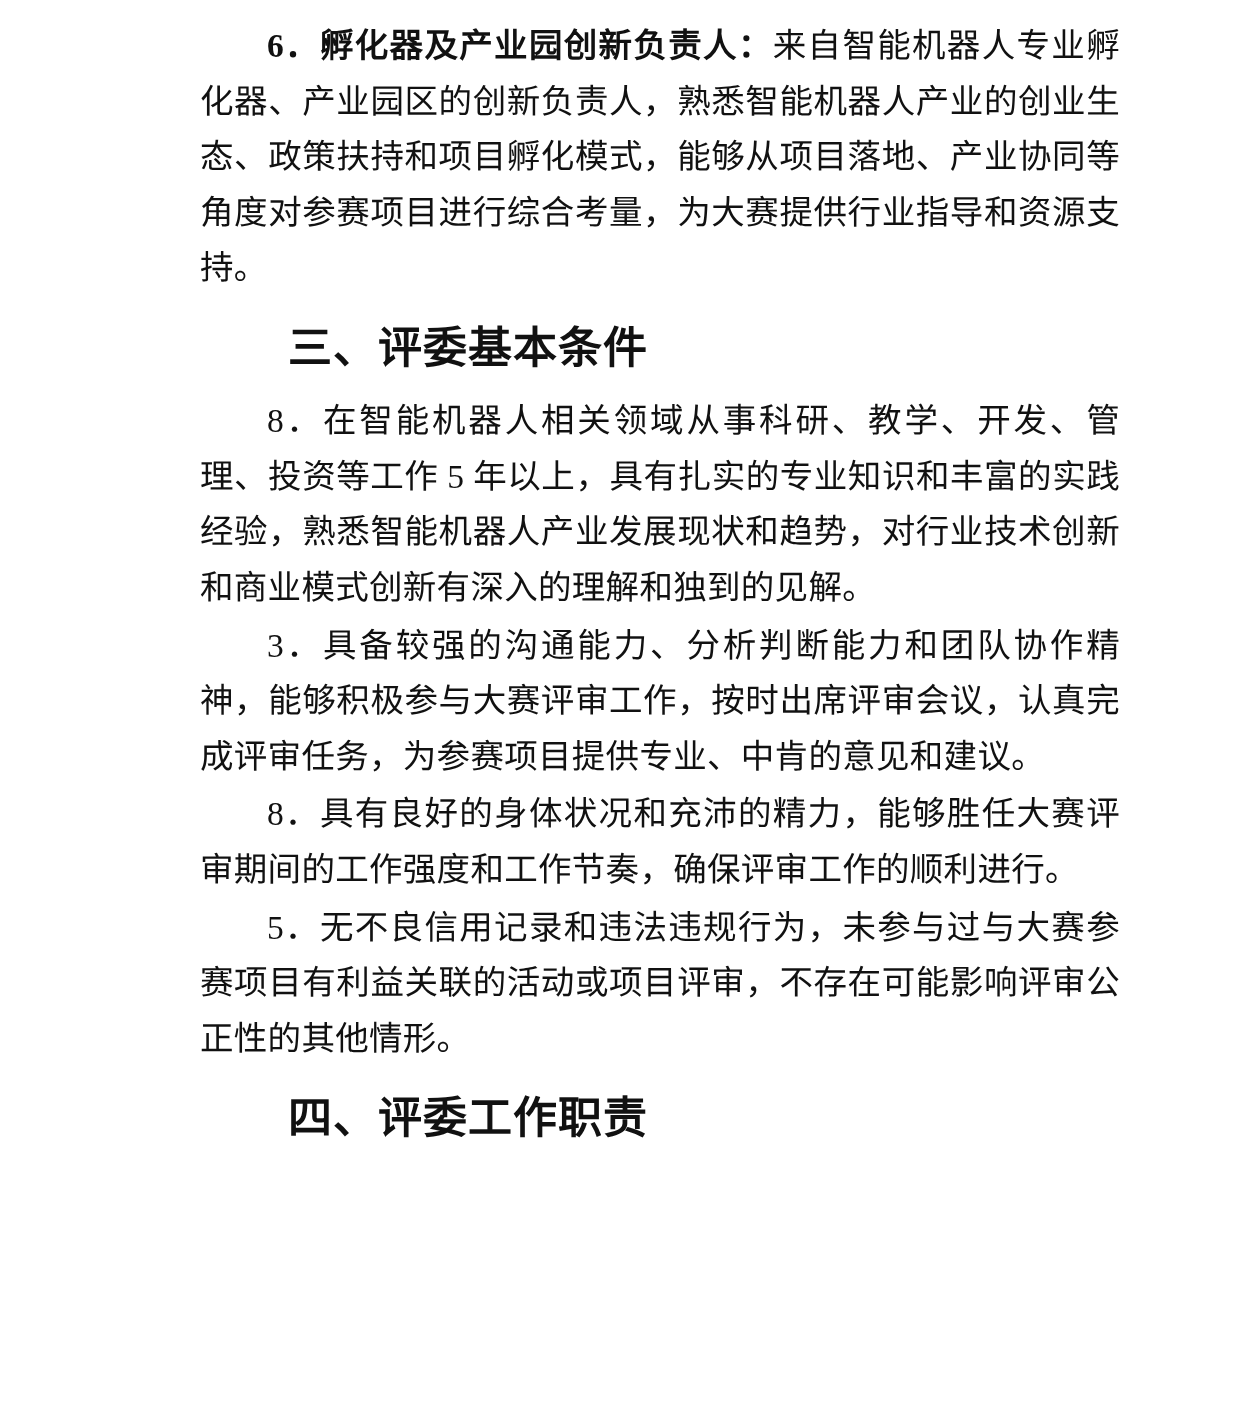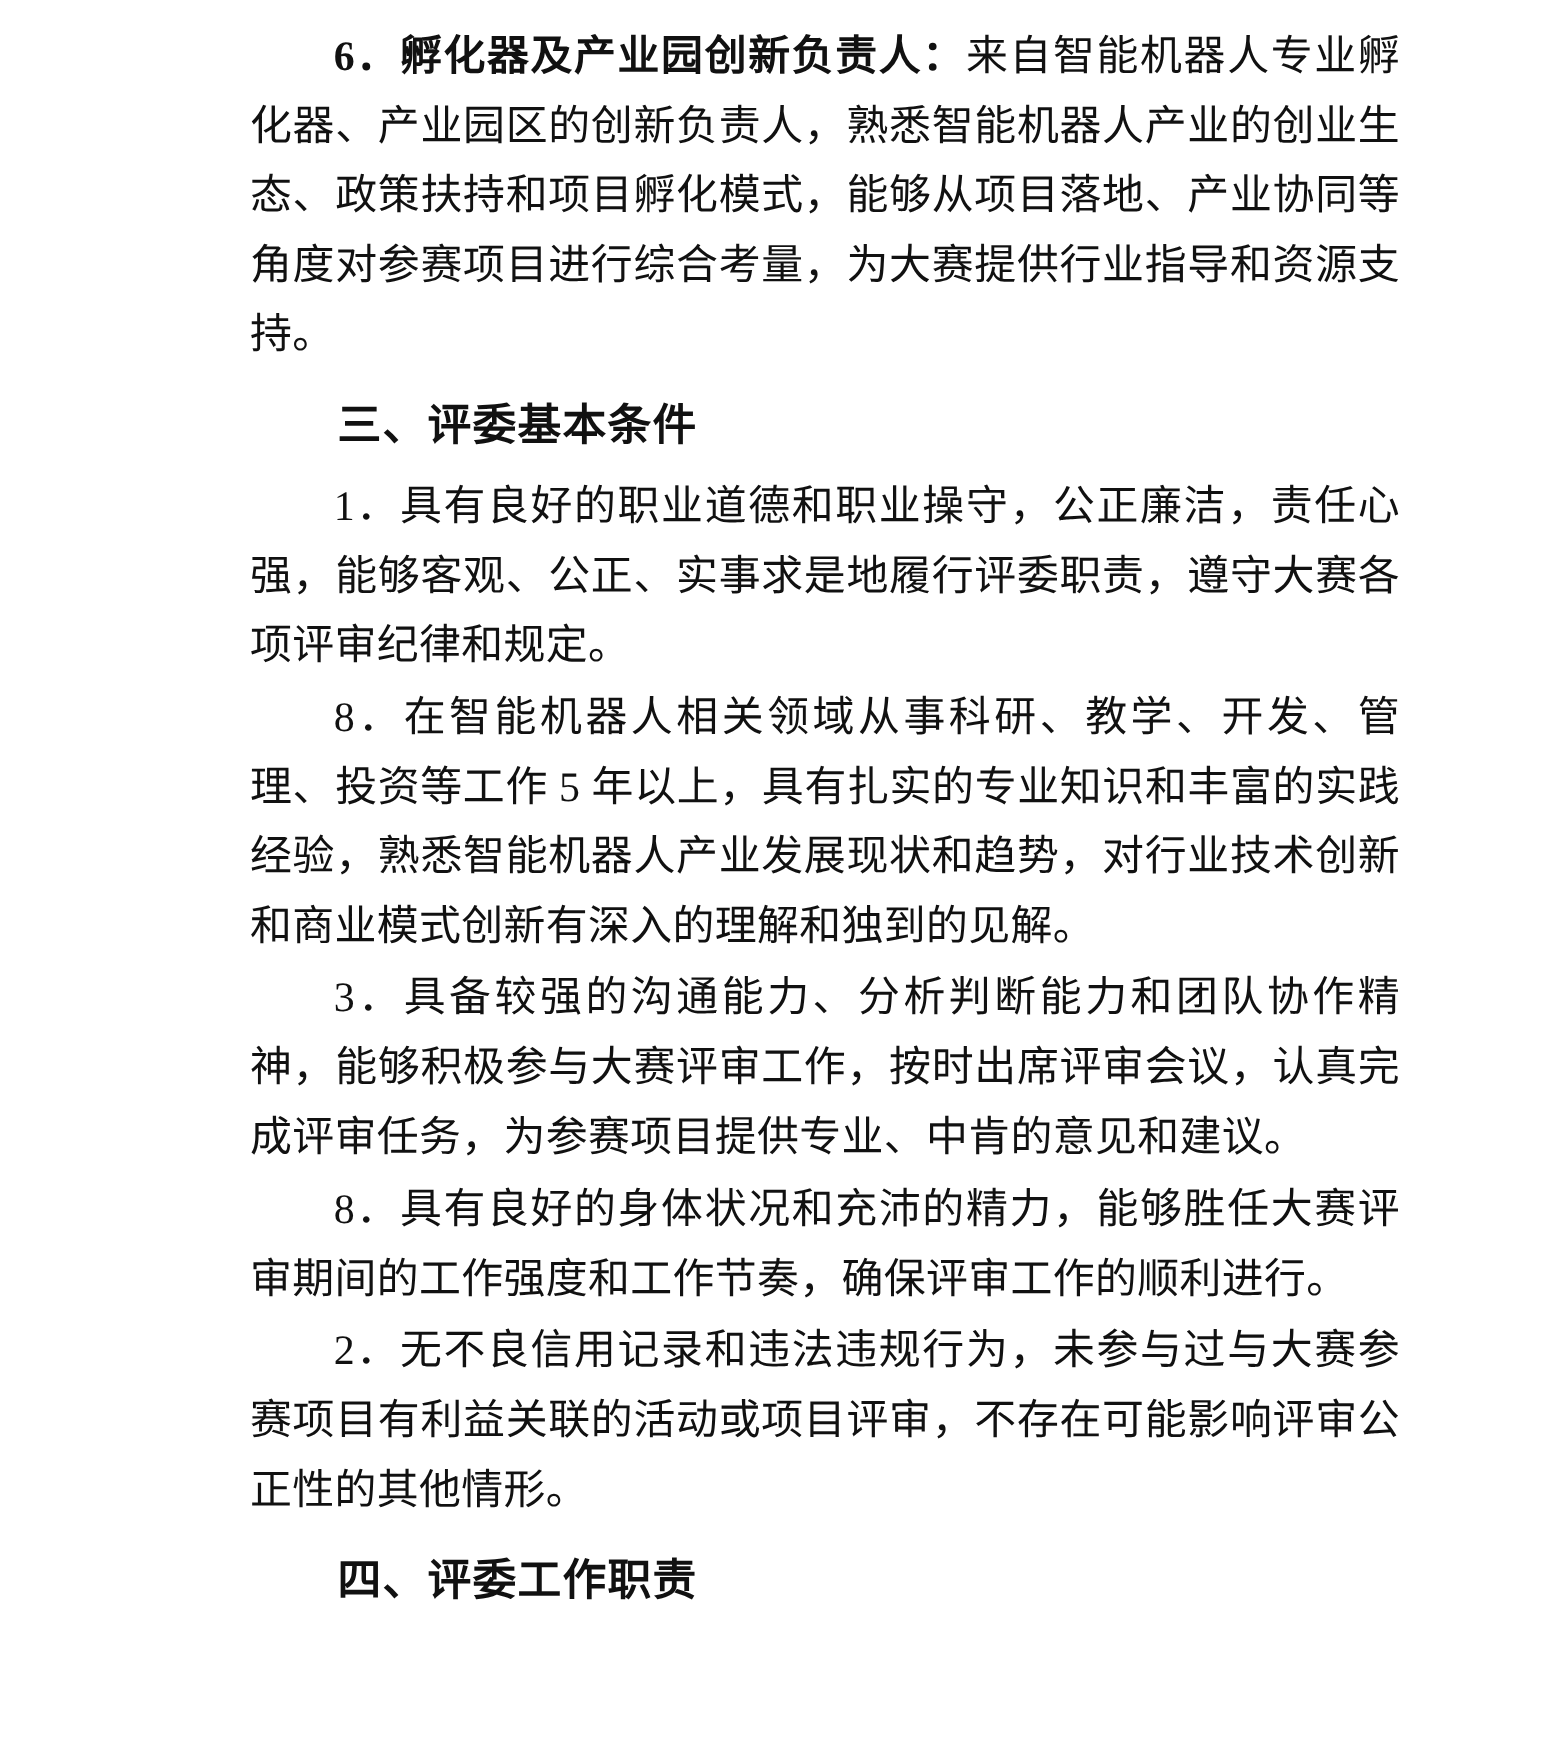--- a/index.html
+++ b/index.html
@@ -33,42 +33,41 @@
     text-indent: 2em;
     font-weight: 400;
   }
   .para .lead {
     font-weight: 700;
   }
   .heading {
     margin: 16px 0 8px 0;
     text-indent: 2em;
     font-weight: 700;
-    font-size: 35px;
+    font-size: 44px;
     letter-spacing: 1px;
   }
 </style>
 </head>
 <body>
 
 <div class="page">
   <div class="doc-body">
 
     <p class="para">
       <span class="lead">6．孵化器及产业园创新负责人：</span><span>来自智能机器人专业孵化器、产业园区的创新负责人，熟悉智能机器人产业的创业生态、政策扶持和项目孵化模式，能够从项目落地、产业协同等角度对参赛项目进行综合考量，为大赛提供行业指导和资源支持。</span>
     </p>
 
     <h2 class="heading">三、评委基本条件</h2>
 
-    <p class="para">1．具有良好的职业道德和职业操守，公正廉洁，责任心强，能够客观、公正、实事求是地履行评委职责，遵守大赛各项评审纪律和规定。</p>
 
     <p class="para">8．在智能机器人相关领域从事科研、教学、开发、管理、投资等工作 5 年以上，具有扎实的专业知识和丰富的实践经验，熟悉智能机器人产业发展现状和趋势，对行业技术创新和商业模式创新有深入的理解和独到的见解。</p>
 
     <p class="para">3．具备较强的沟通能力、分析判断能力和团队协作精神，能够积极参与大赛评审工作，按时出席评审会议，认真完成评审任务，为参赛项目提供专业、中肯的意见和建议。</p>
 
     <p class="para">8．具有良好的身体状况和充沛的精力，能够胜任大赛评审期间的工作强度和工作节奏，确保评审工作的顺利进行。</p>
 
-    <p class="para">2．无不良信用记录和违法违规行为，未参与过与大赛参赛项目有利益关联的活动或项目评审，不存在可能影响评审公正性的其他情形。</p>
+    <p class="para">5．无不良信用记录和违法违规行为，未参与过与大赛参赛项目有利益关联的活动或项目评审，不存在可能影响评审公正性的其他情形。</p>
 
     <h2 class="heading">四、评委工作职责</h2>
 
   </div>
 </div>
 
 </body></html>

